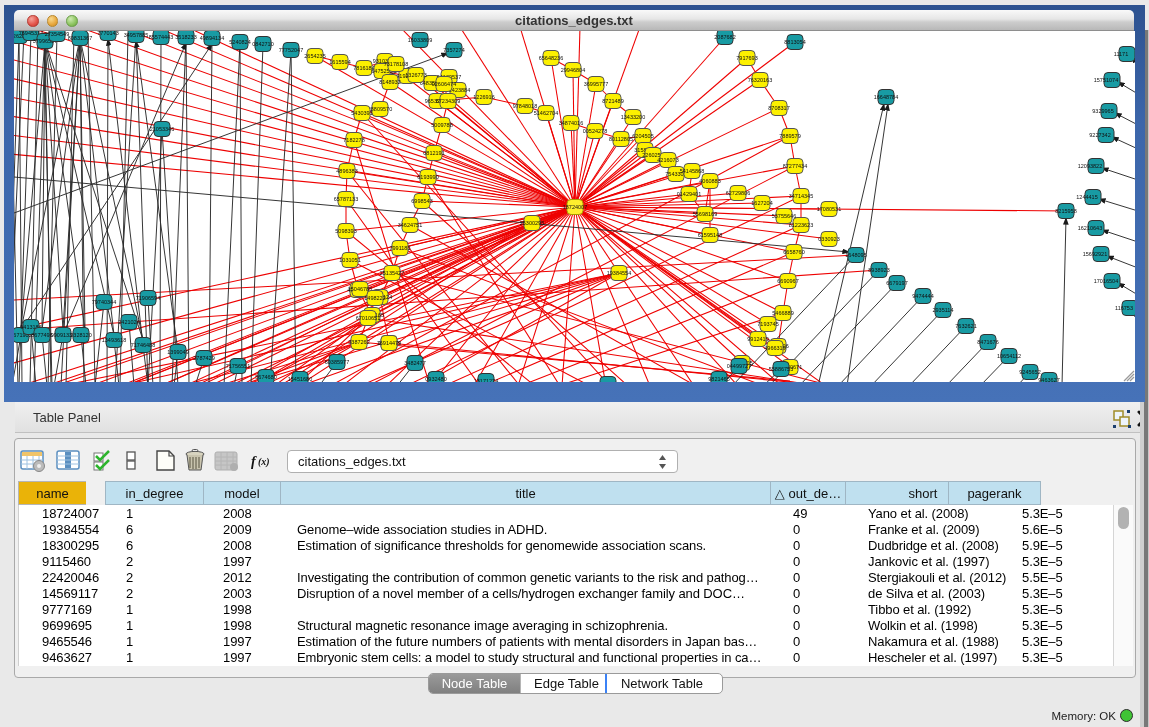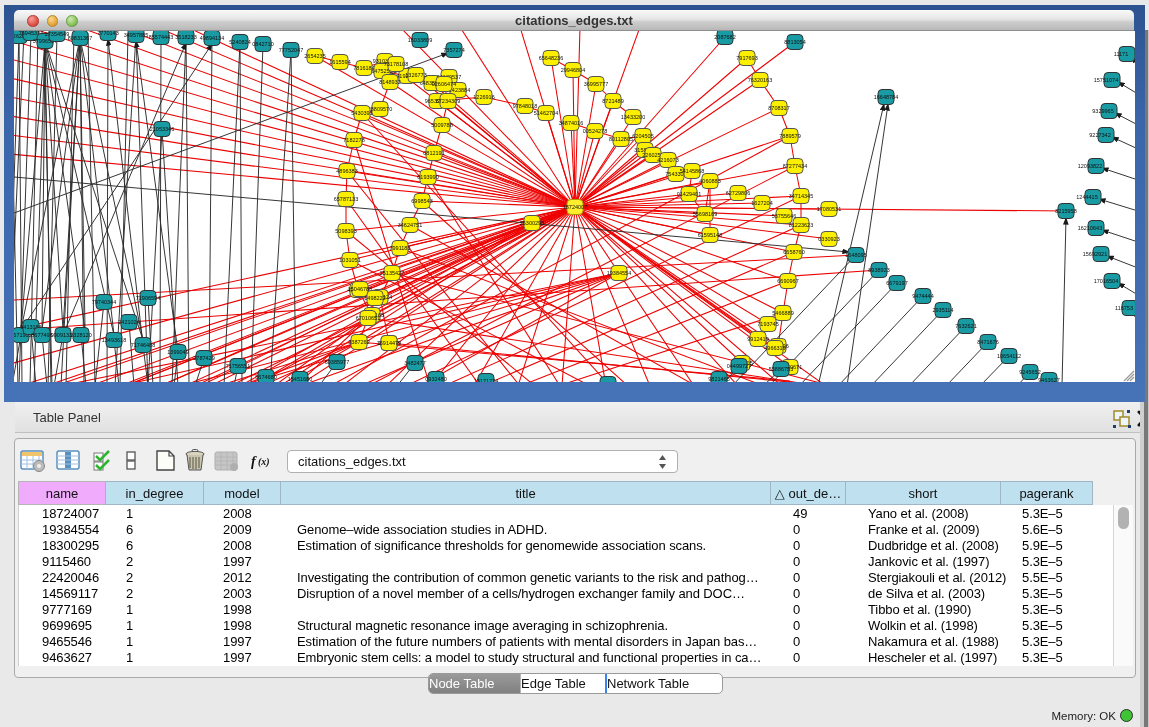--- a/index.html
+++ b/index.html
@@ -38,21 +38,21 @@
   border-left:1px solid #cfcfcf; }
 .tr { position:absolute; left:18px; width:1095px; height:16px; }
 .tr span { position:absolute; top:1px; font-size:13px; letter-spacing:-0.1px; color:#000; white-space:nowrap; overflow:hidden; }
 
 #sbar { left:1113px; top:505px; width:20px; height:161px; background:#fafafa;
   border-left:1px solid #d5d5d5; }
 #sthumb { left:1118px; top:507px; width:11px; height:22px; background:#b2b2b2; border-radius:6px; }
 
 #seg { left:428px; top:673px; width:295px; height:21px; border:1px solid #9a9a9a;
   border-radius:5px; background:#fff; overflow:hidden; }
-#seg div { position:absolute; top:0; height:21px; font-size:13px; 
+#seg div { position:absolute; top:0; height:21px; font-size:13px; text-align:center;
   line-height:20px; color:#111; }
 #seg .sel { background:linear-gradient(180deg,#9a9a9a,#7d7d7d); color:#fff; }
 #mem { right:33px; top:710px; font-size:11.5px; color:#222; }
 #memdot { left:1120px; top:709px; width:13px; height:13px; border-radius:50%;
   background:#3fc435; border:1.5px solid #2c2c2c; }
 svg text { user-select:none; }
 </style></head>
 <body>
 <div id="page">
   <div class="abs" id="rstrip1"></div>
@@ -738,27 +738,27 @@
 
     <text x="233" y="17" font-size="14" font-style="italic" font-weight="bold" font-family="Liberation Serif,serif" fill="#111">f</text>
     <text x="240" y="16" font-size="10" font-style="italic" font-weight="bold" font-family="Liberation Serif,serif" fill="#111">(x)</text>
   </svg>
   <div class="abs" id="dropdown">citations_edges.txt
     <svg style="position:absolute;right:10px;top:4px" width="9" height="14" viewBox="0 0 9 14">
       <path d="M4.5 0 L8 5 H1 z" fill="#555"></path>
         <path d="M4.5 14 L8 9 H1 z" fill="#555"></path>
     </svg>
   </div>
-  <div class="th" style="left:18px;width:87px;background:#f0abfc;border-color:#b5b5b5">name</div>
+  <div class="th" style="left:18px;width:68px;background:#eab308;border-color:#b5b5b5">name</div>
   <div class="th" style="left:105px;width:98px">in_degree</div>
   <div class="th" style="left:203px;width:77px">model</div>
   <div class="th" style="left:280px;width:490px">title</div>
   <div class="th" style="left:770px;width:75px">△ out_de…</div>
   <div class="th" style="left:845px;width:155px">short</div>
-  <div class="th" style="left:1000px;width:93px;border-right:1px solid #9fb6c4">pagerank</div>
+  <div class="th" style="left:948px;width:93px;border-right:1px solid #9fb6c4">pagerank</div>
   <div class="abs" id="tablebg"></div>
 <div class="tr" style="top:505px">
       <span style="left:24px;width:80px">18724007</span>
       <span style="left:108px;width:90px">1</span>
       <span style="left:205px;width:72px">2008</span>
       <span style="left:775px;width:66px">49</span>
       <span style="left:850px;width:148px">Yano et al. (2008)</span>
       <span style="left:1004px;width:86px">5.3E–5</span>
     </div>
 <div class="tr" style="top:521px">
@@ -803,21 +803,21 @@
       <span style="left:279px;width:488px">Disruption of a novel member of a cells/hydrogen exchanger family and DOC…</span>
       <span style="left:775px;width:66px">0</span>
       <span style="left:850px;width:148px">de Silva et al. (2003)</span>
       <span style="left:1004px;width:86px">5.3E–5</span>
     </div>
 <div class="tr" style="top:601px">
       <span style="left:24px;width:80px">9777169</span>
       <span style="left:108px;width:90px">1</span>
       <span style="left:205px;width:72px">1998</span>
       <span style="left:775px;width:66px">0</span>
-      <span style="left:850px;width:148px">Tibbo et al. (1990)</span>
+      <span style="left:850px;width:148px">Tibbo et al. (1992)</span>
       <span style="left:1004px;width:86px">5.3E–5</span>
     </div>
 <div class="tr" style="top:617px">
       <span style="left:24px;width:80px">9699695</span>
       <span style="left:108px;width:90px">1</span>
       <span style="left:205px;width:72px">1998</span>
       <span style="left:279px;width:488px">Structural magnetic resonance image averaging in schizophrenia.</span>
       <span style="left:775px;width:66px">0</span>
       <span style="left:850px;width:148px">Wolkin et al. (1998)</span>
       <span style="left:1004px;width:86px">5.3E–5</span>

